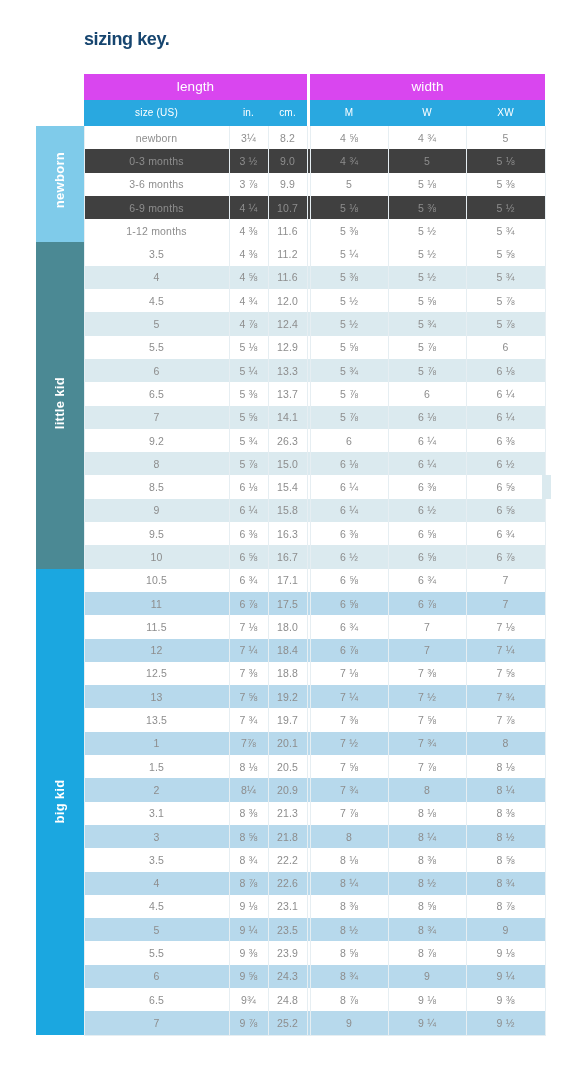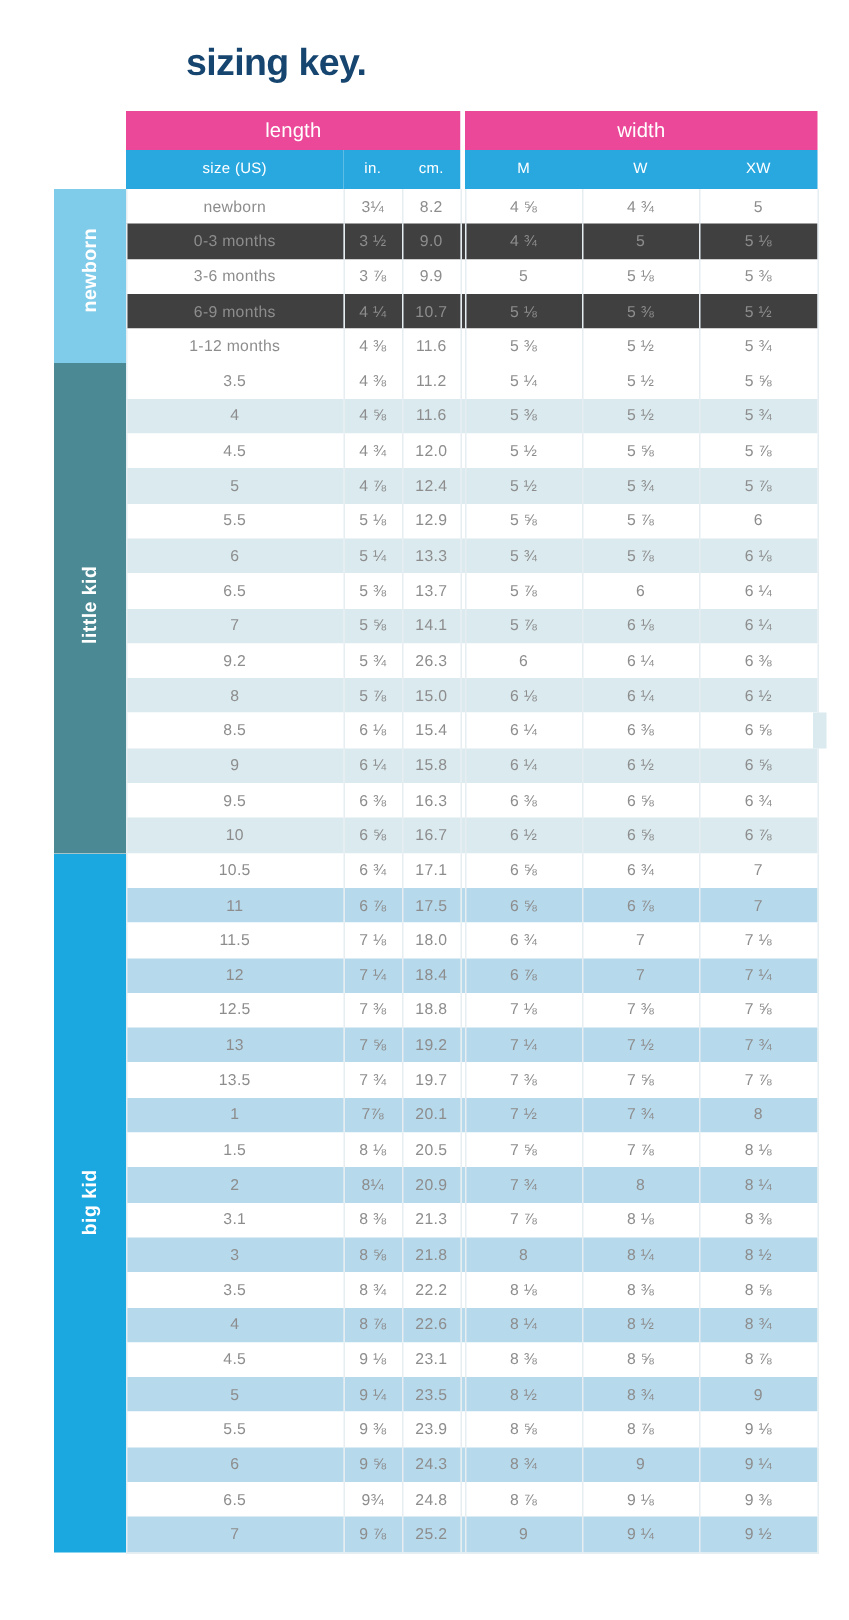--- a/index.html
+++ b/index.html
@@ -22,26 +22,25 @@
     left: 0; top: 0;
     width: 566px;
     height: 1080px;
     background: #ffffff;
   }
 
   .title {
     position: absolute;
     left: 84px;
     top: 30px;
-    font-size: 25px;
+    font-size: 18px;
     font-weight: bold;
     letter-spacing: -0.4px;
     color: #16456f;
     line-height: 1;
-    margin-left: 40px;
   }
 
   
   .table-wrap {
     position: absolute;
     left: 36px;
     top: 74px;
     width: 506px;
   }
 
@@ -63,21 +62,21 @@
   col.c-cm   { width: 39px; }
   col.c-m    { width: 78px; }
   col.c-w    { width: 78px; }
   col.c-xw   { width: 79px; }
 
   
   .hdr-blank {
     background: #ffffff;
   }
   .hdr-group {
-    background: #ec4899;
+    background: #d946ef;
     color: #ffffff;
     font-size: 13.5px;
     font-weight: bold;
     text-align: center;
     height: 26px;
     line-height: 26px;
     letter-spacing: 0.1px;
   }
   .hdr-gap {
     background: #ffffff;

